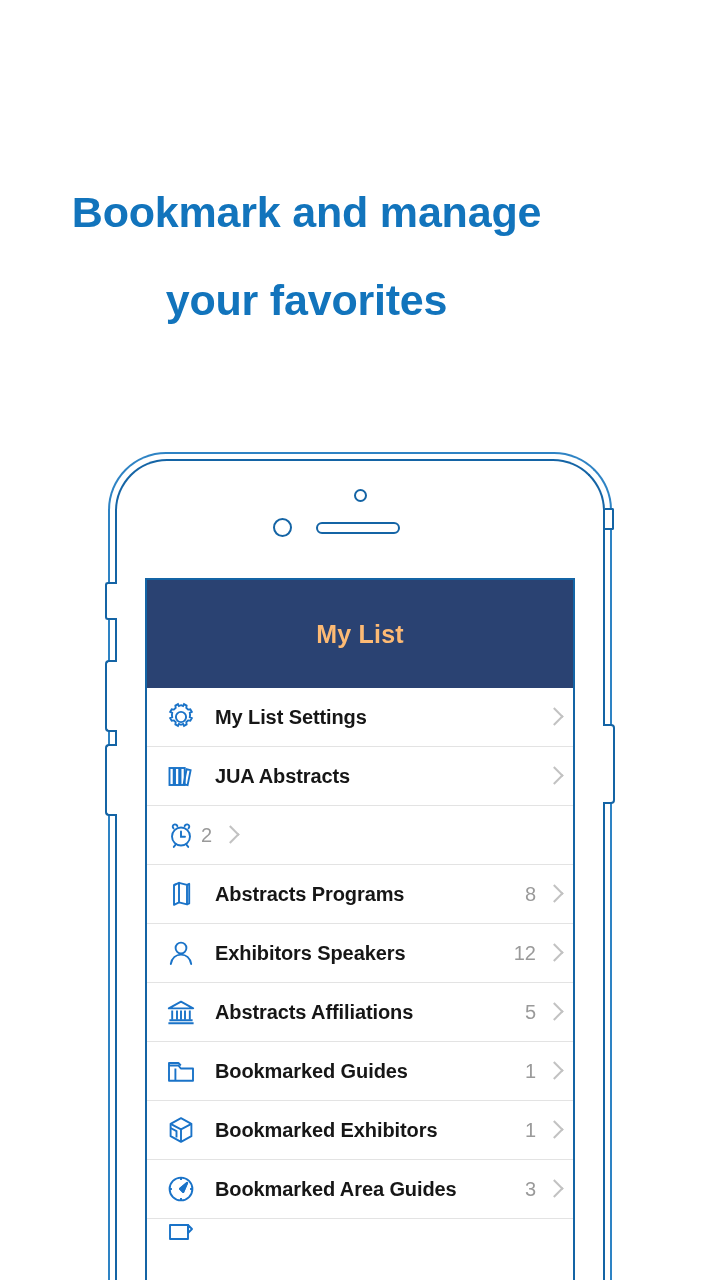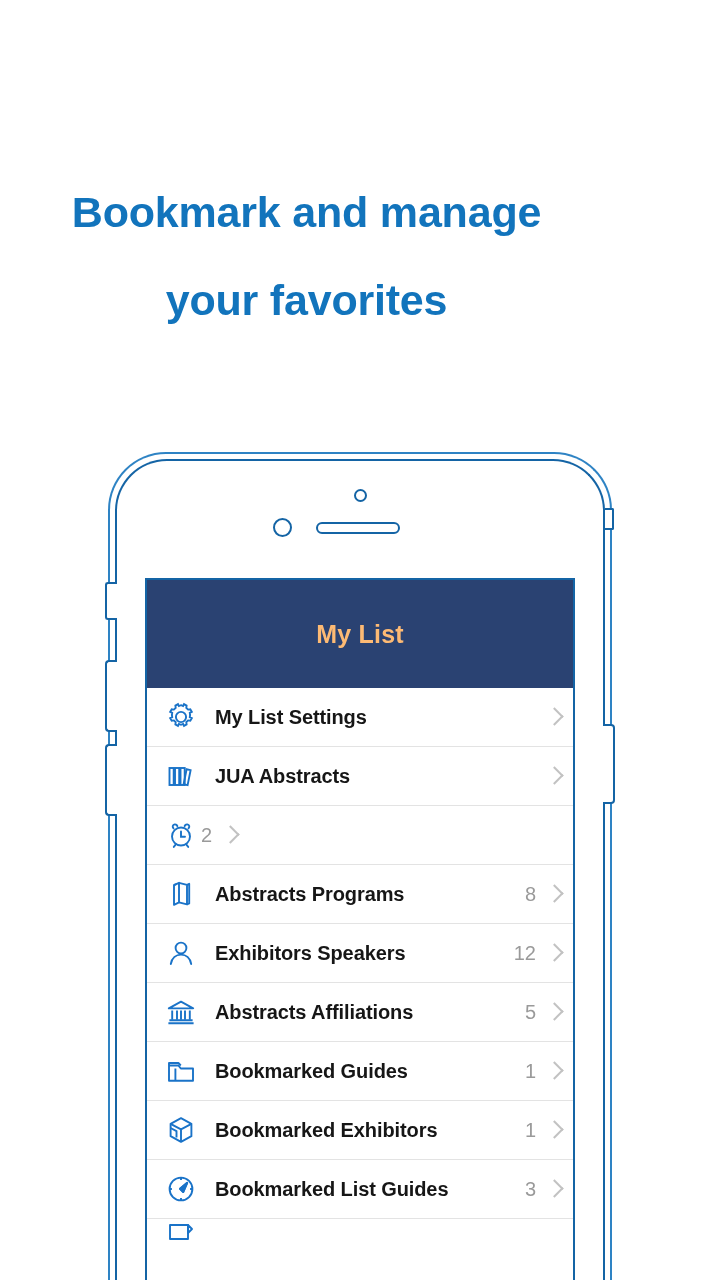--- a/index.html
+++ b/index.html
@@ -318,21 +318,21 @@
 
       <div class="row">
         <span class="row-icon">
           <svg width="30" height="30" viewBox="0 0 30 30" fill="none" stroke="#1a73c8" stroke-width="1.9" stroke-linejoin="round">
             <circle cx="15" cy="15" r="11.4"></circle>
             <path d="M21.2 8.8l-4 9.2-3.2-3.2z" fill="#1a73c8"></path>
             <path d="M21.2 8.8l-7.2 6 3.2 3.2z"></path>
             <path d="M15 3.6v2.3M15 24.1v2.3M3.6 15h2.3M24.1 15h2.3"></path>
           </svg>
         </span>
-        <span class="row-label">Bookmarked List Guides</span>
+        <span class="row-label">Bookmarked Area Guides</span>
         <span class="row-count">3</span>
         <span class="row-chevron"></span>
       </div>
 
       <div class="row row-partial">
         <span class="row-icon">
           <svg width="30" height="30" viewBox="0 0 30 30" fill="none" stroke="#1a73c8" stroke-width="1.9" stroke-linejoin="round">
             <rect x="4" y="6" width="18" height="14"></rect>
             <path d="M22 6l4 4-4 4z"></path>
           </svg>

